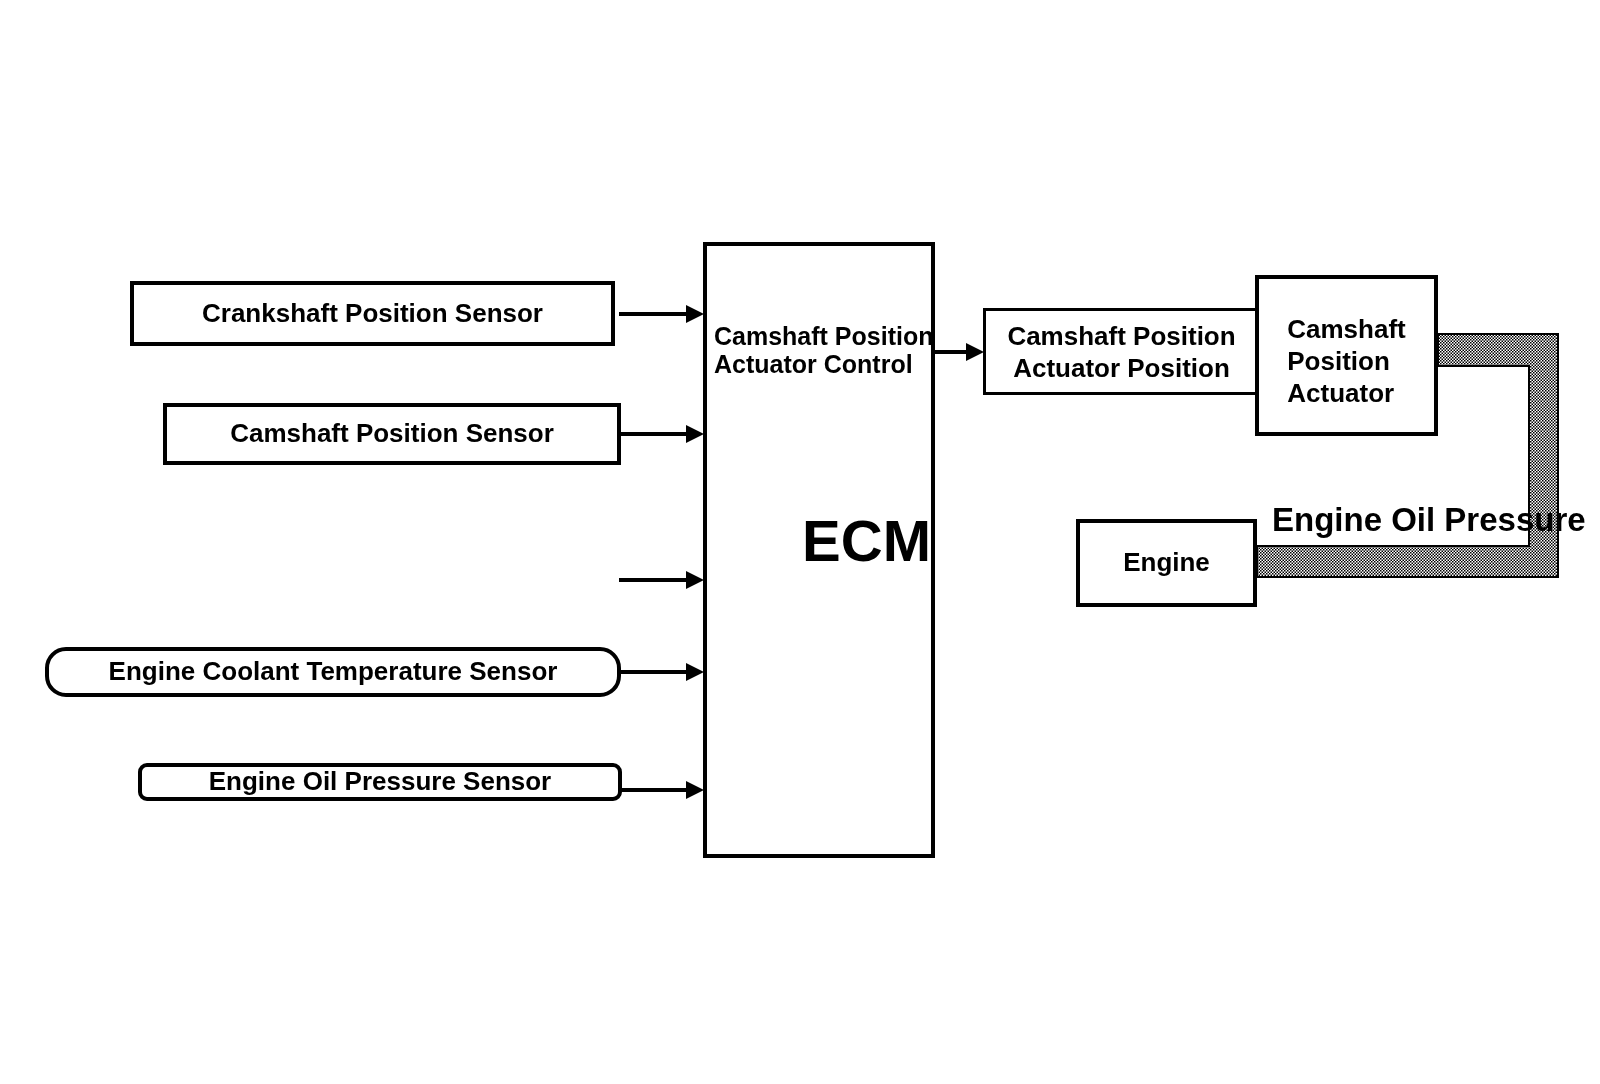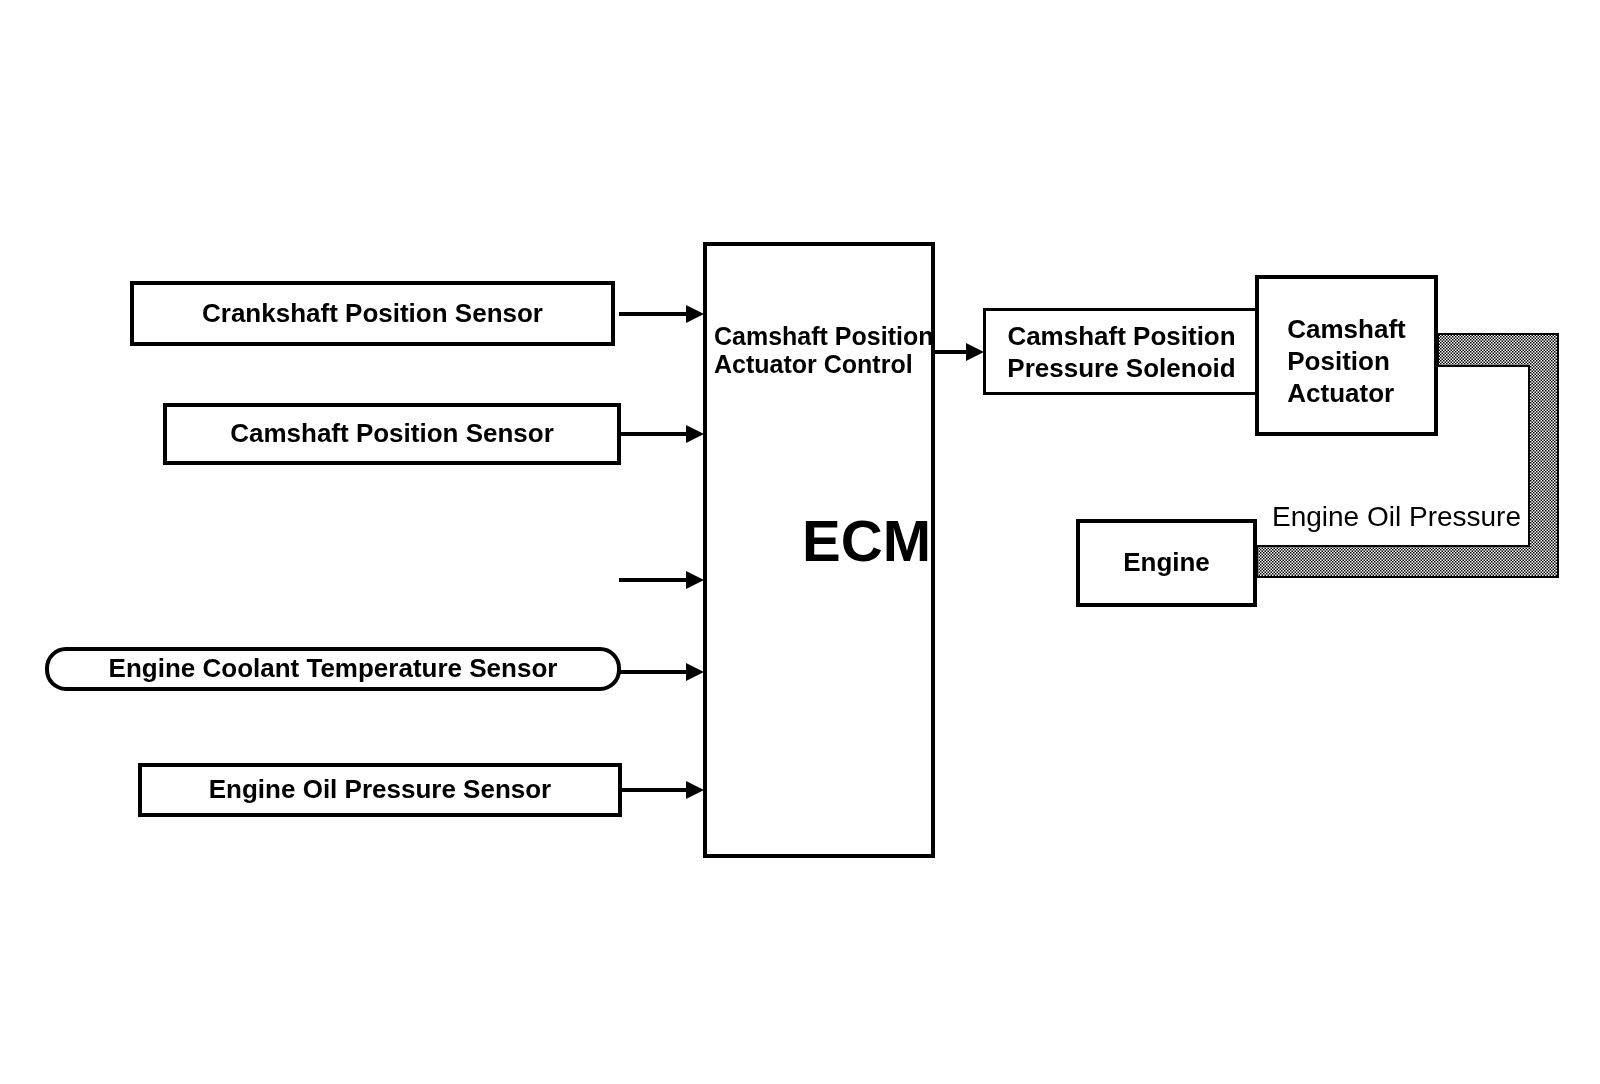--- a/index.html
+++ b/index.html
@@ -34,22 +34,22 @@
     font-weight: bold;
     font-size: 26px;
     line-height: 1.15;
     white-space: nowrap;
     z-index: 1;
   }
   
   .b-crank   { left: 130px; top: 281px; width: 485px; height: 65px; }
   .b-cam     { left: 163px; top: 403px; width: 458px; height: 62px; }
   .b-load    { left: 407px; top: 551px; width: 214px; height: 58px; }
-  .b-coolant { left:  45px; top: 647px; width: 576px; height: 44px; border-radius: 21px; }
-  .b-oilsens { left: 138px; top: 763px; width: 484px; height: 54px; }
+  .b-coolant { left:  45px; top: 647px; width: 576px; height: 50px; border-radius: 21px; }
+  .b-oilsens { left: 138px; top: 763px; width: 484px; height: 38px; border-radius: 9px; }
   
   .b-ecm     { left: 703px; top: 242px; width: 232px; height: 616px; display: block; }
   .ecm-ctrl {
     position: absolute;
     left: 7px;
     top: 76px;
     text-align: left;
     font-weight: bold;
     font-size: 25px;
     line-height: 28px;
@@ -68,22 +68,22 @@
   
   .b-solenoid { left: 983px;  top: 308px; width: 277px; height: 87px; border-width: 3px; }
   .sol-block  { line-height: 32px; }
   .b-actuator { left: 1255px; top: 275px; width: 183px; height: 161px; padding-top: 10px; }
   .act-block  { text-align: left; line-height: 32px; }
   .b-engine   { left: 1076px; top: 519px; width: 181px; height: 88px; text-align: center; }
   .oil-label {
     position: absolute;
     left: 1272px;
     top: 501px;
-    font-weight: normal;
-    font-size: 28px;
+    font-weight: bold;
+    font-size: 33px;
     white-space: nowrap;
     z-index: 2;
   }
 </style>
 </head>
 <body>
 
 <div class="stage">
 
   <svg class="layer" width="1600" height="1084" viewBox="0 0 1600 1084">
@@ -141,21 +141,21 @@
     <div class="ecm-ctrl">
       <div>Camshaft Position</div>
       <div>Actuator Control</div>
     </div>
     <div class="ecm-title">ECM</div>
   </div>
 
   <div class="box b-solenoid">
     <div class="sol-block">
       <div>Camshaft Position</div>
-      <div>Pressure Solenoid</div>
+      <div>Actuator Position</div>
     </div>
   </div>
 
   <div class="box b-actuator">
     <div class="act-block">
       <div>Camshaft</div>
       <div>Position</div>
       <div>Actuator</div>
     </div>
   </div>

